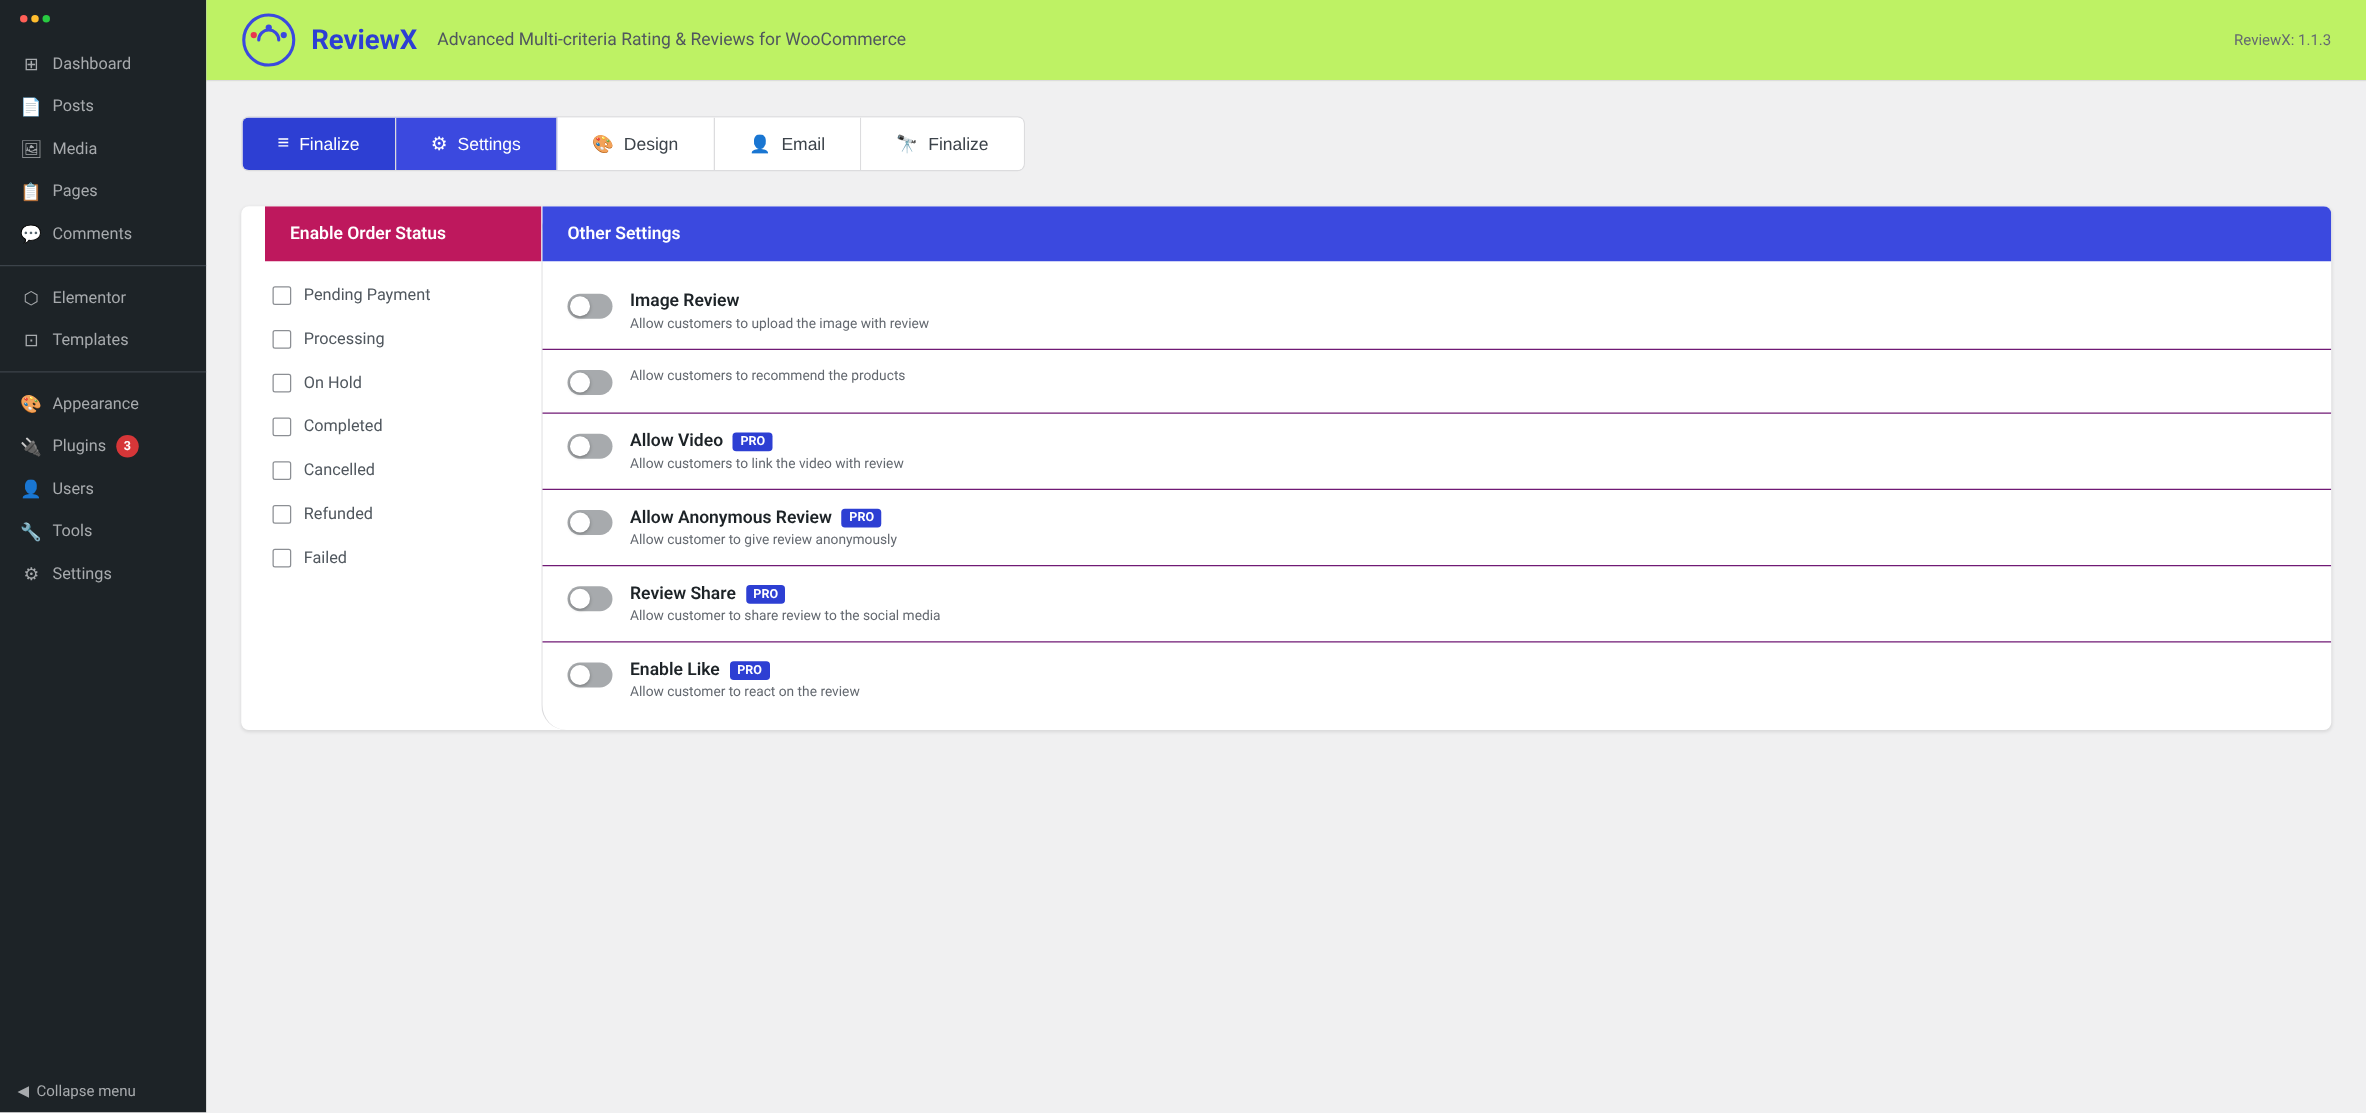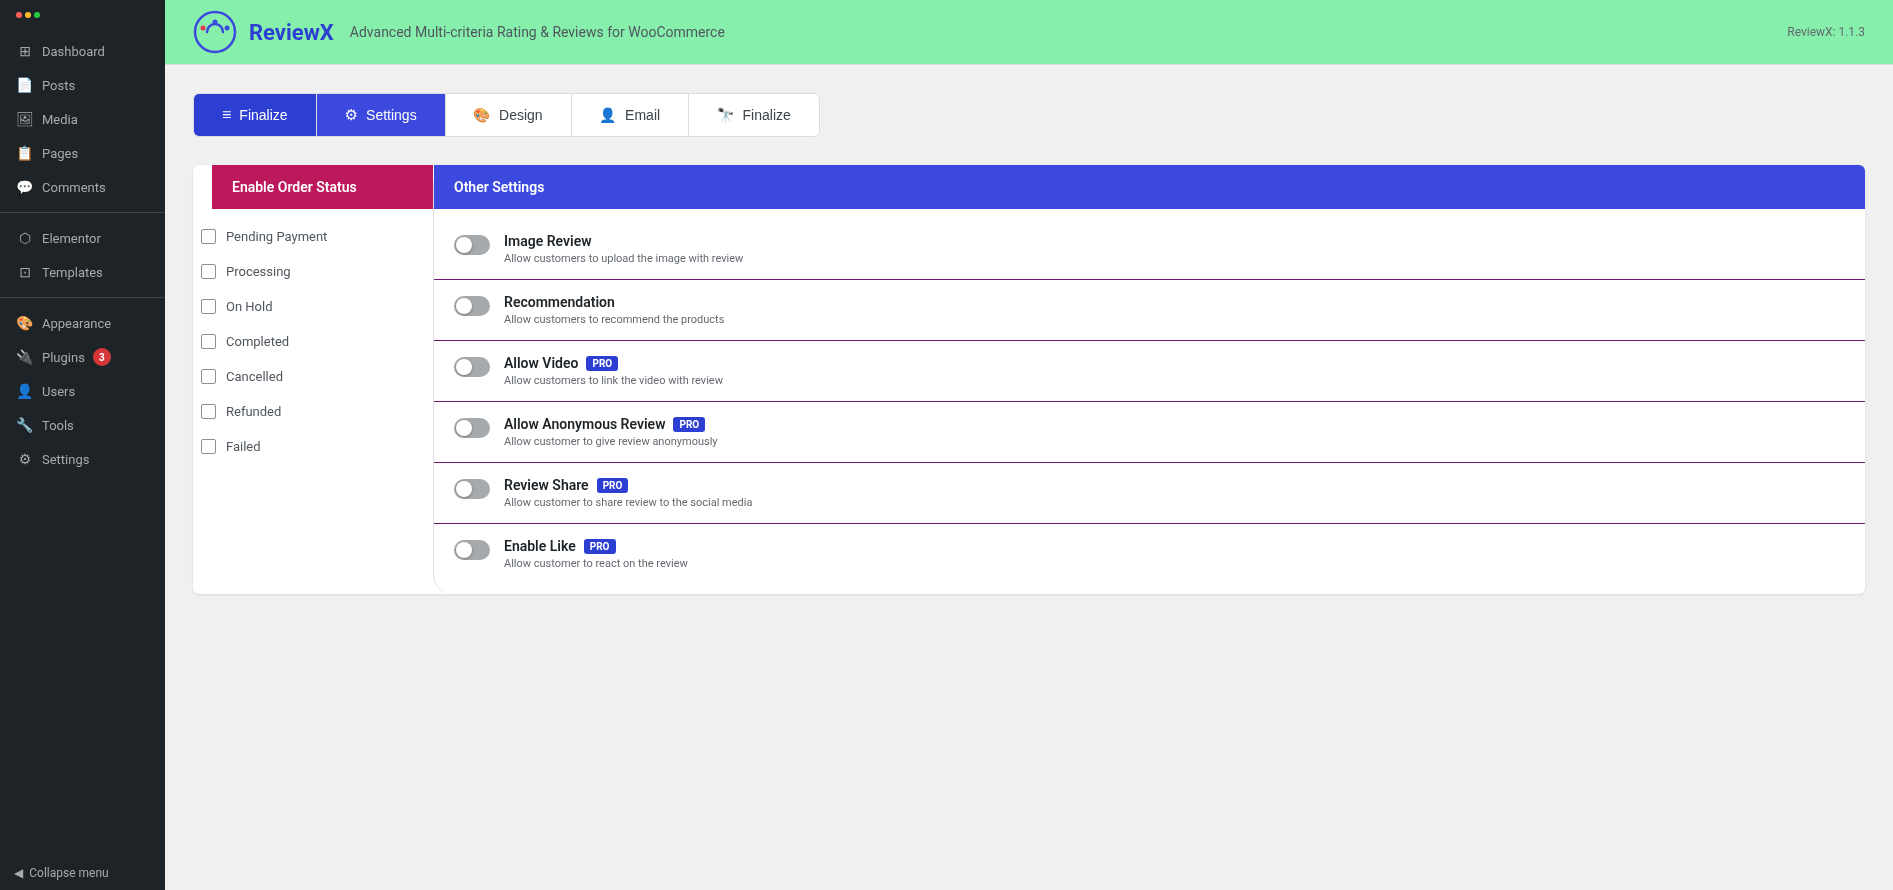--- a/index.html
+++ b/index.html
@@ -55,21 +55,21 @@
       color: #a7aaad;
       cursor: pointer;
       display: flex; align-items: center; gap: 6px;
     }
 
     
     .main { flex: 1; display: flex; flex-direction: column; overflow: hidden; }
 
     
     .topbar {
-      background: #86efac;
+      background: #bef264;
       border-bottom: 1px solid #dcdcde;
       padding: 0 28px;
       display: flex; align-items: center;
       height: 65px;
       flex-shrink: 0;
     }
     .brand { display: flex; align-items: center; gap: 12px; }
     .brand-name { font-size: 22px; font-weight: 700; color: #2d3fd3; }
     .brand-tagline { font-size: 14px; color: #50575e; margin-left: 4px; }
     .version-badge {
@@ -126,21 +126,21 @@
       padding: 14px 20px;
       font-size: 14px;
       font-weight: 600;
       color: #fff;
     }
     .panel-header-blue { background: #be185d; margin-left: 19px; }
     .panel-header-indigo { background: #3b49df; }
     .order-status-list { padding: 10px 0; }
     .order-status-item {
       display: flex; align-items: center; gap: 10px;
-      padding: 10px 8px;
+      padding: 10px 25px;
       font-size: 13px;
       color: #50575e;
     }
     .checkbox {
       width: 15px; height: 15px;
       border: 1px solid #8c8f94;
       border-radius: 2px;
       background: #fff;
       flex-shrink: 0;
       cursor: pointer;
@@ -354,23 +354,20 @@
               <div class="setting-title-row">
                 <span class="setting-name">Image Review</span>
               </div>
               <div class="setting-desc">Allow customers to upload the image with review</div>
             </div>
           </div>
 
           <div class="setting-item">
             <div class="toggle"></div>
             <div class="setting-info">
-              <div class="setting-title-row">
-                <span class="setting-name">Recommendation</span>
-              </div>
               <div class="setting-desc">Allow customers to recommend the products</div>
             </div>
           </div>
 
           <div class="setting-item">
             <div class="toggle"></div>
             <div class="setting-info">
               <div class="setting-title-row">
                 <span class="setting-name">Allow Video</span>
                 <span class="pro-badge">PRO</span>

